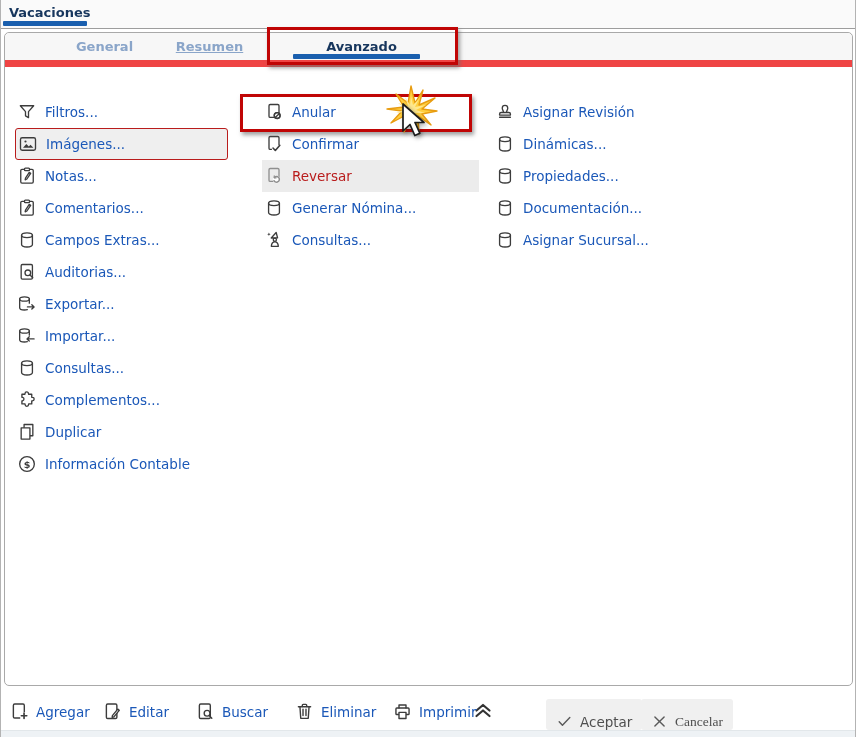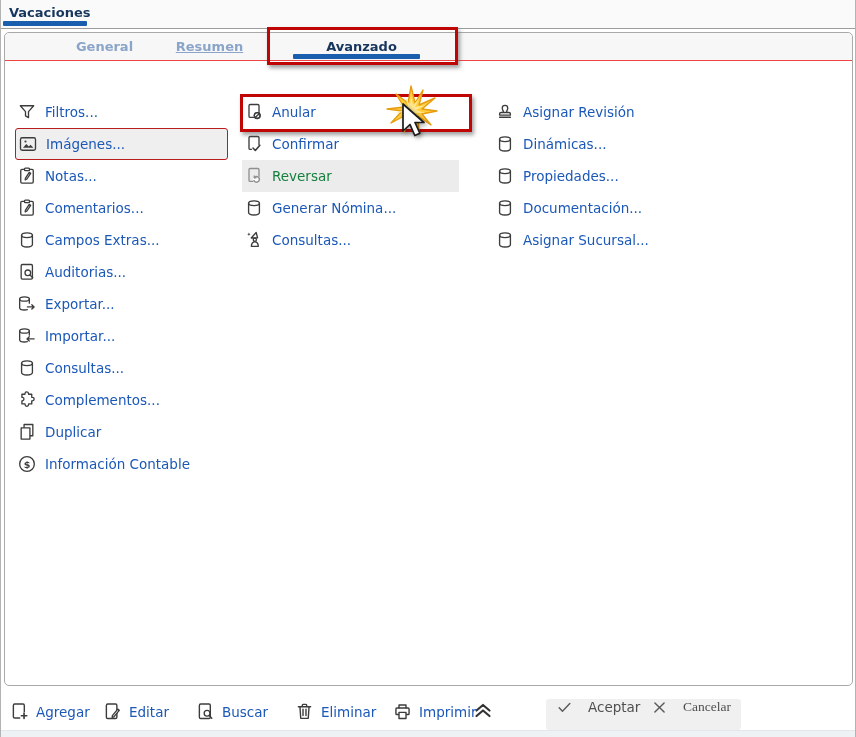--- a/index.html
+++ b/index.html
@@ -9,52 +9,52 @@
     border-left:1px solid #b3b3b3;border-right:1px solid #b3b3b3;
     font-family:"DejaVu Sans","Liberation Sans",sans-serif;
     -webkit-font-smoothing:antialiased;
   }
   
   .titlebar{position:absolute;left:0;top:0;right:0;height:28px;background:#fafafa;border-bottom:1px solid #9d9d9d;}
   .title{position:absolute;left:8px;top:5px;font-size:13px;font-weight:bold;color:#17365d;}
   .title-underline{position:absolute;left:2px;top:21px;width:84px;height:5px;background:#1a5fae;border-radius:1px;}
   
   .panel{position:absolute;left:3px;top:32px;width:849px;height:654px;border:1px solid #a9a9a9;border-radius:5px;background:#fff;box-sizing:border-box;}
-  .tabstrip{position:absolute;left:0;top:0;right:0;height:27px;background:#f7f7f7;border-bottom:1px solid #ef4444;border-radius:5px 5px 0 0;}
+  .tabstrip{position:absolute;left:0;top:0;right:0;height:27px;background:#f7f7f7;border-bottom:7px solid #ef4444;border-radius:5px 5px 0 0;}
   .tab{position:absolute;top:0;height:27px;width:145px;display:flex;align-items:center;justify-content:center;
        font-size:13px;font-weight:bold;color:#8aa5c9;cursor:pointer;}
   .tab.active{color:#17365d;}
   .tab-underline{position:absolute;left:4px;right:14px;bottom:1px;height:5px;background:#1a5fae;border-radius:1px;}
   
   .menu-col{position:absolute;}
   #col-left{left:10px;top:63px;width:213px;}
-  #col-mid{left:237px;top:63px;width:217px;}
+  #col-mid{left:257px;top:63px;width:217px;}
   #col-right{left:488px;top:63px;width:240px;}
   .menu-item{height:32px;display:flex;align-items:center;gap:8px;padding-left:2px;box-sizing:border-box;
              font-size:13.5px;color:#1b58b8;cursor:pointer;white-space:nowrap;}
   .menu-item .mi-icon{width:20px;height:20px;flex:0 0 20px;color:#3c3c3c;display:flex;align-items:center;justify-content:center;}
   .menu-item.selected{background:#efefef;border:1px solid #b91c1c;border-radius:3px;}
-  .menu-item.disabled{background:#ececec;color:#15803d;cursor:default;}
+  .menu-item.disabled{background:#ececec;color:#b91c1c;cursor:default;}
   .menu-item.disabled .mi-icon{color:#8f8f8f;}
   
   .hl-box{position:absolute;border:3px solid #c00505;box-shadow:2px 3px 4px rgba(110,110,110,.65);z-index:40;pointer-events:none;background:transparent;}
   #hl-avanzado{left:266px;top:27px;width:185px;height:32px;}
   #hl-confirmar{left:239px;top:94px;width:226px;height:32px;}
   
   .cursor-wrap{position:absolute;left:381px;top:82px;width:72px;height:72px;z-index:60;pointer-events:none;}
   .burst{position:absolute;left:2px;top:2px;}
   .arrow{position:absolute;left:18px;top:20px;filter:drop-shadow(2px 2px 2px rgba(0,0,0,.35));}
   
   .toolbar{position:absolute;left:0;top:692px;right:0;height:39px;background:#fff;}
   .tool{position:absolute;top:0;height:39px;display:flex;align-items:center;gap:6px;
         font-size:13.5px;color:#1b58b8;cursor:pointer;white-space:nowrap;}
   .tool .mi-icon{width:21px;height:21px;color:#3c3c3c;display:flex;align-items:center;justify-content:center;}
   .collapse-tool{position:absolute;left:470px;top:0;height:39px;display:flex;align-items:center;color:#333;cursor:pointer;}
   .btn{position:absolute;top:7px;height:31px;background:#f0f0f0;border:none;border-radius:3px;
-       display:flex;align-items:flex-start;gap:15px;padding:0 10px;font-size:13.5px;color:#4f4f4f;
+       display:flex;align-items:flex-end;gap:7px;padding:0 10px;font-size:13.5px;color:#4f4f4f;
        font-family:inherit;cursor:pointer;}
   .btn .mi-icon{width:17px;height:17px;color:#5a5a5a;display:flex;align-items:center;justify-content:center;}
   #btn-accept{left:545px;min-width:83px;box-sizing:border-box;}
   #btn-cancel{left:640px;min-width:87px;box-sizing:border-box;font-family:Liberation Serif, serif;}
   .bottom-strip{position:absolute;left:0;bottom:0;width:100%;height:6px;background:#eef2f5;border-top:1px solid #e2e7ea;}
 </style>
 </head>
 <body>
 
 <div class="titlebar">

